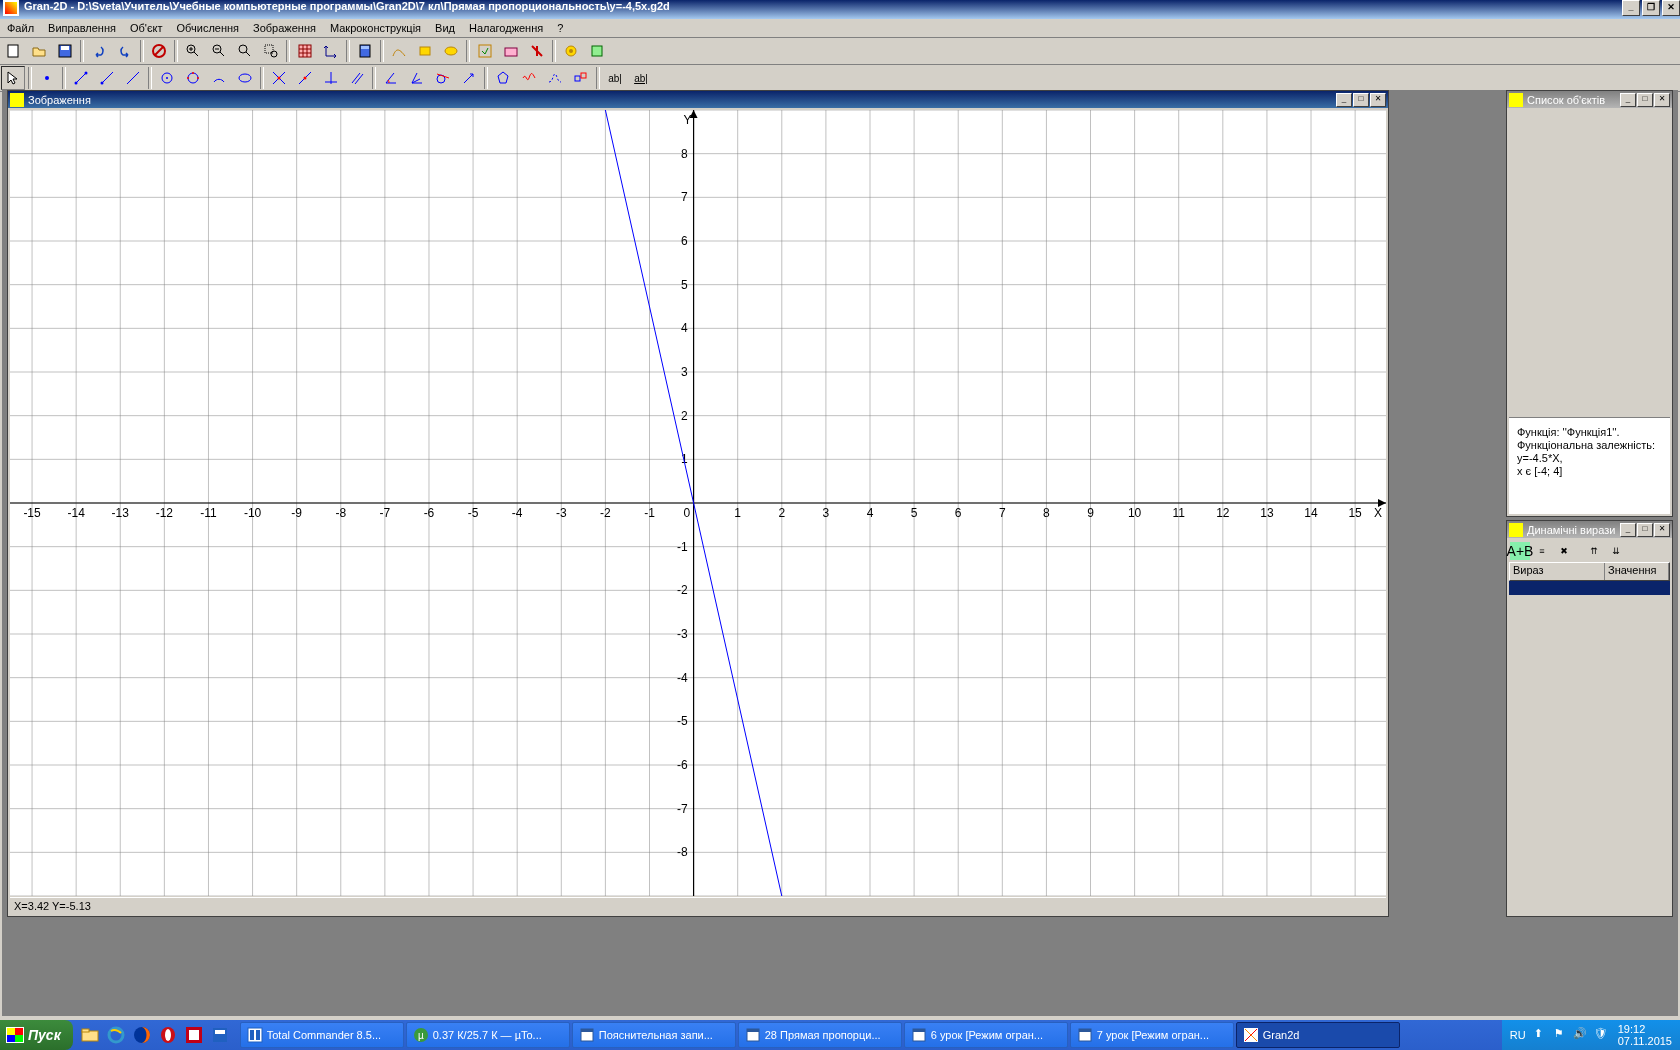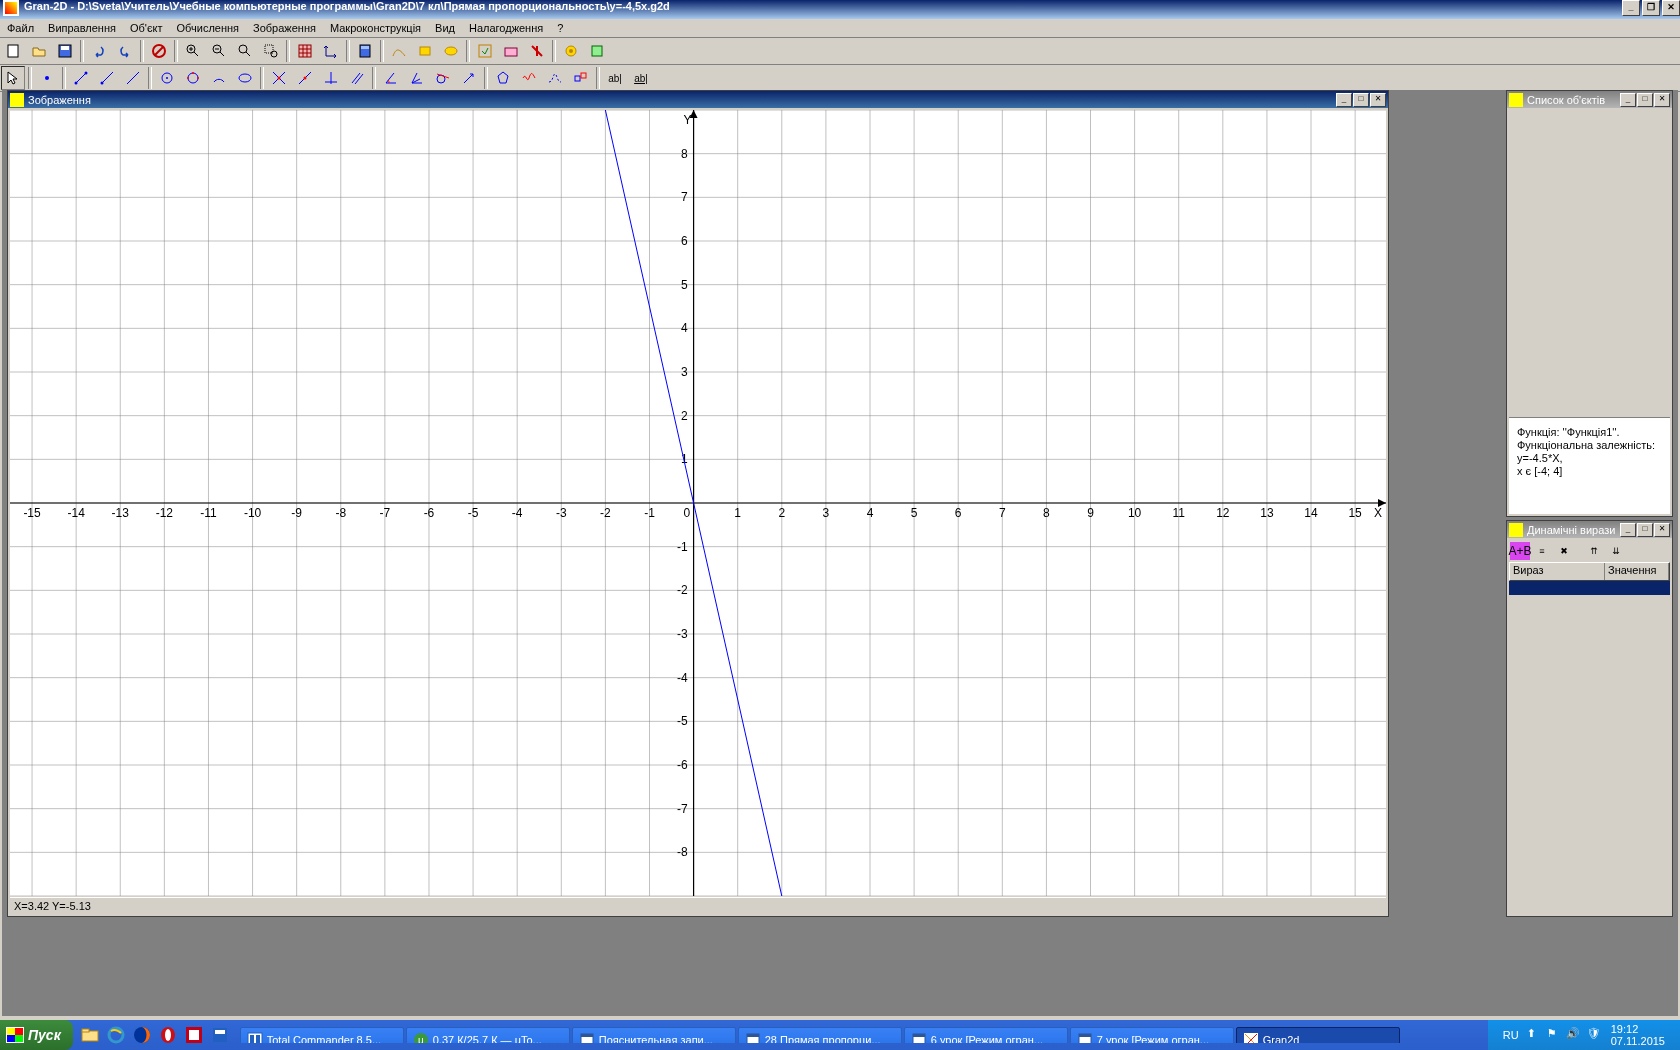--- a/index.html
+++ b/index.html
@@ -34,25 +34,25 @@
 .dyntable{position:absolute;left:2px;top:41px;right:2px;bottom:2px;background:#D4D0C8}
 .dyntable .hdr{display:flex;height:17px;background:#D4D0C8;border:1px solid #fff;border-right-color:#404040;border-bottom-color:#404040}
 .dyntable .hdr .c{flex:1;border-right:1px solid #808080;padding-left:3px;line-height:15px}
 .dyntable .sel{height:14px;background:#0A246A}
 .taskbar{position:absolute;left:0;right:0;bottom:0;height:30px;background:linear-gradient(#3168D5,#2B5FCB);display:flex;align-items:center}
 .startbtn{height:30px;padding:0 12px 0 6px;background:linear-gradient(#3C8B3C,#2B6F2B);color:#fff;font-weight:bold;font-style:italic;font-size:14px;display:flex;align-items:center;border-radius:0 8px 8px 0}
 .startbtn .flag{width:18px;height:16px;background:#fff;margin-right:4px;position:relative}
 .startbtn .flag::before{content:"";position:absolute;inset:1px;background:conic-gradient(#f00 0 25%,#0f0 0 50%,#00f 0 75%,#ff0 0)}
 .qlaunch{display:flex;padding:0 4px;height:30px;align-items:center}
 .qlaunch .qi{width:24px;height:24px;margin:0 1px;display:flex;align-items:center;justify-content:center;border-radius:2px}
-.tasks{flex:1;display:flex;padding:0 2px;height:16px;overflow:hidden}
+.tasks{flex:1;display:flex;padding:0 2px;height:30px;align-items:center;overflow:hidden}
 .task{height:24px;background:linear-gradient(#3980F4,#2470E8);border:1px solid #2860C0;border-radius:2px;margin:0 1px;padding:0 6px;display:flex;align-items:center;color:#fff;width:150px;overflow:hidden;white-space:nowrap;font-size:11px}
 .task.active{background:linear-gradient(#1A4AAB,#1A4AAB);border:1px solid #0A246A}
 .task .ti{width:16px;height:16px;margin-right:4px;flex-shrink:0}
-.tray{height:30px;background:linear-gradient(#1290E9,#1580D0);display:flex;align-items:center;padding:0 15px;color:#fff;font-size:11px}
+.tray{height:30px;background:linear-gradient(#1290E9,#1580D0);display:flex;align-items:center;padding:0 8px;color:#fff;font-size:11px}
 .tray .ti{width:16px;height:16px;margin:0 2px}
 svg{display:block}
 </style>
 </head>
 <body>
 
 <div class="titlebar">
   <div class="icon"></div>
   <div class="title">Gran-2D - D:\Sveta\Учитель\Учебные компьютерные программы\Gran2D\7 кл\Прямая пропорциональность\y=-4,5x.g2d</div>
   <div class="winbtns">
@@ -475,21 +475,21 @@
     <div class="panel-title inactive">
       <div class="icon"></div>
       <div class="t">Динамічні вирази</div>
       <div class="pbtns">
         <div class="pbtn">_</div>
         <div class="pbtn">□</div>
         <div class="pbtn">✕</div>
       </div>
     </div>
     <div class="dyntool">
-      <div class="btn" style="background:#d946ef;font-size:12px">A+B</div>
+      <div class="btn" style="background:#86efac;font-size:14px">A+B</div>
       <div class="btn">≡</div>
       <div class="btn">✖</div>
       <div style="width:8px"></div>
       <div class="btn">⇈</div>
       <div class="btn">⇊</div>
     </div>
     <div class="dyntable">
       <div class="hdr">
         <div class="c">Вираз</div>
         <div class="c" style="flex:0 0 60px">Значення</div>

